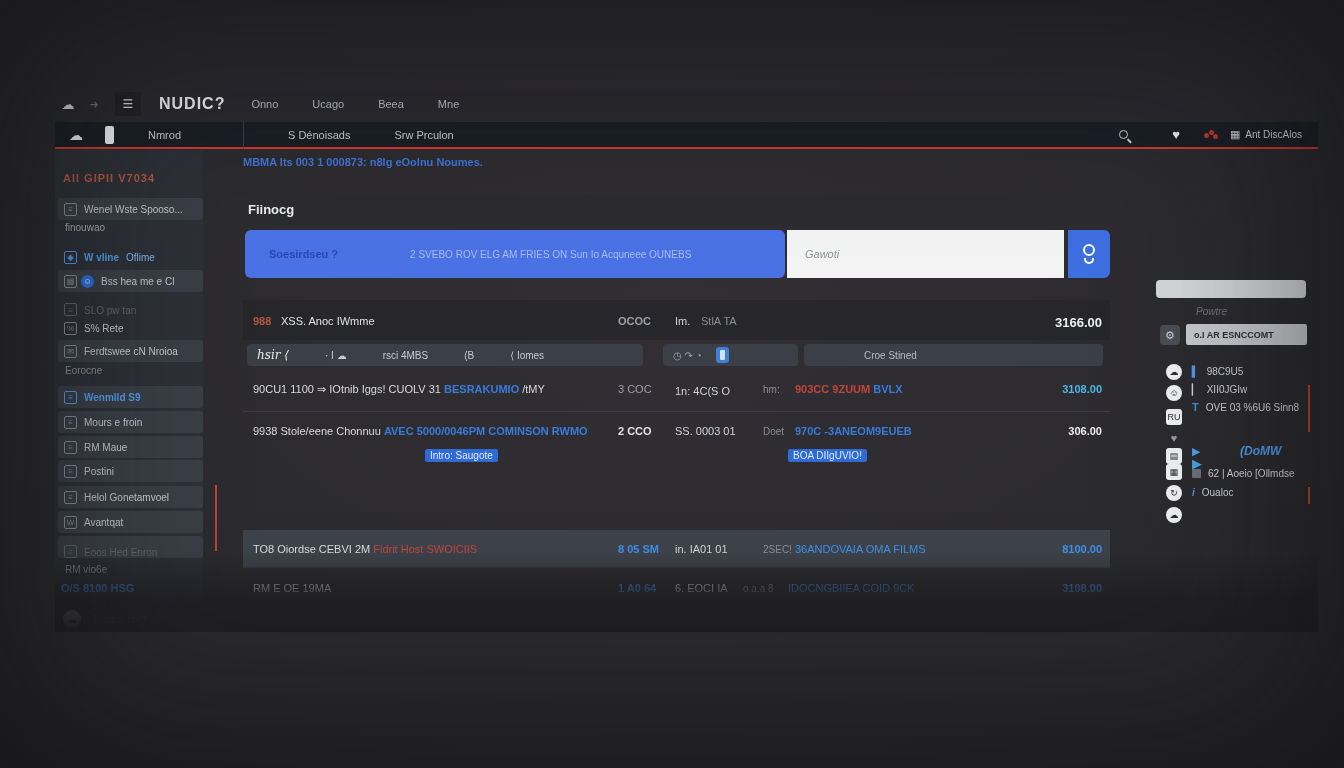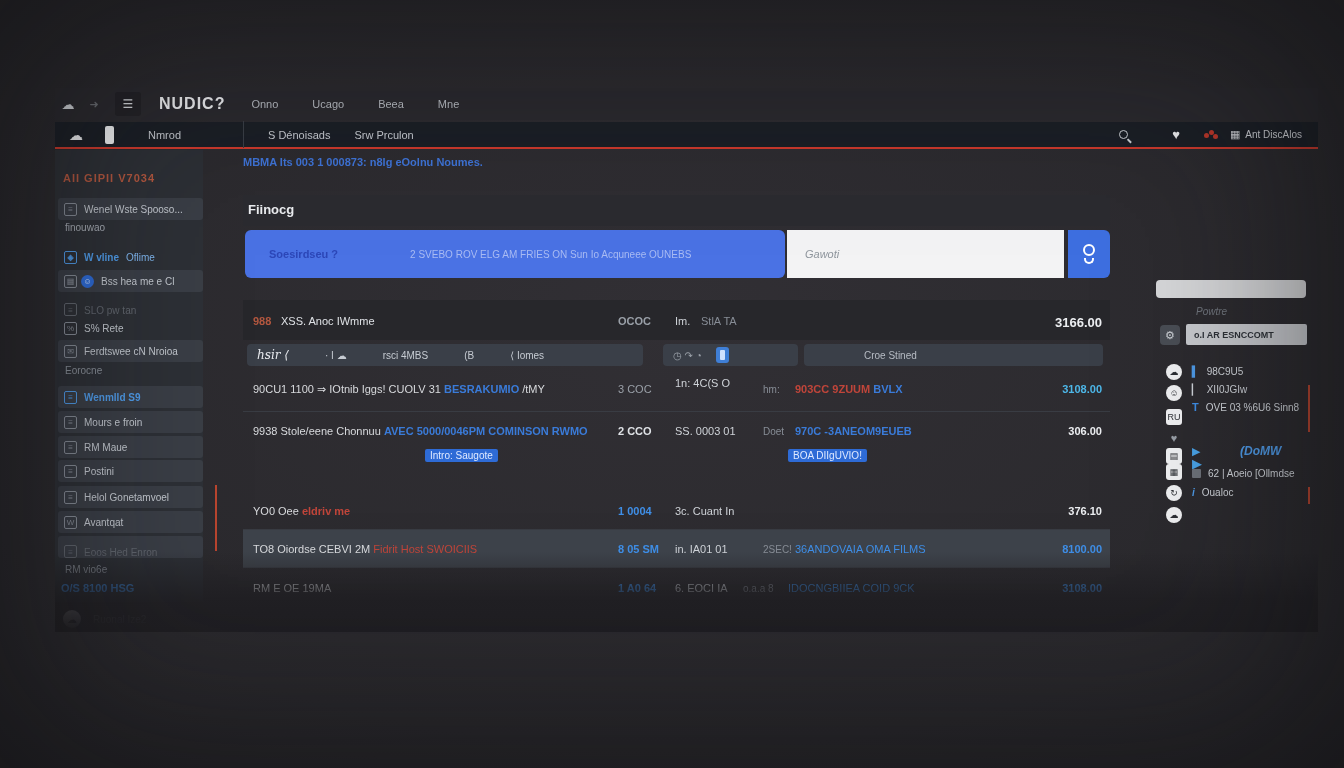--- a/index.html
+++ b/index.html
@@ -19,21 +19,21 @@
   .logo { margin-left:18px; font-weight:bold; font-size:16px; letter-spacing:1px; color:#f2f3f5; }
   .menu-items { display:flex; margin-left:26px; gap:34px; font-size:11px; color:#b9bdc4; }
 
   
   .navbar { left:55px; top:122px; width:1263px; height:27px; background:#1b1f26;
     border-bottom:2px solid #cf3a2d; display:flex; align-items:center; }
   .nav-cloud { margin-left:14px; color:#f2f3f5; font-size:14px; }
   .nav-bar-logo { width:9px; height:18px; background:#f2f3f5; border-radius:2px; margin-left:22px; }
   .nav-brand { margin-left:34px; font-size:11px; color:#c7cbd1; }
   .nav-divider { width:1px; height:27px; background:#3a3f47; margin-left:62px; }
-  .nav-link { font-size:11px; color:#c7cbd1; margin-left:24px;text-align:right; }
+  .nav-link { font-size:11px; color:#c7cbd1; margin-left:44px;text-align:right; }
   .nav-right { margin-left:auto; display:flex; align-items:center; gap:0; }
   .mag { position:relative; width:9px; height:9px; border:1.5px solid #cfd3d8; border-radius:50%; margin-right:44px; }
   .mag::after { content:""; position:absolute; width:5px; height:1.5px; background:#cfd3d8;
     transform:rotate(45deg); left:7px; top:9px; }
   .heart { color:#f2f3f5; font-size:13px; margin-right:24px; }
   .paw { position:relative; width:12px; height:10px; margin-right:14px; }
   .paw i { position:absolute; width:5px; height:5px; background:#c0392b; border-radius:50%; }
   .paw i:nth-child(1){left:0;top:3px;} .paw i:nth-child(2){left:5px;top:0;} .paw i:nth-child(3){left:9px;top:4px;}
   .apps { display:flex; align-items:center; gap:5px; font-size:10px; color:#d4d7dc; margin-right:16px; }
   .grid-ico { color:#d4d7dc; font-size:11px; }
@@ -302,21 +302,21 @@
   </div>
   <div class="pill pill-3">
     <span>Croe Stined</span>
   </div>
 
   <div class="trow" style="top:372px;height:40px">
     <span class="c-name" style="top:11px">
       <span>90CU1 1100 ⇒ IOtnib Iggs! CUOLV 31 </span><span class="t-blue">BESRAKUMIO</span><span> /tMY</span>
     </span>
     <span class="c-qty" style="top:11px">3 COC</span>
-    <span class="c-time" style="top:5px">1n: 4C(S O</span>
+    <span class="c-time" style="top:13px">1n: 4C(S O</span>
     <span class="c-label" style="top:12px">hm:</span>
     <span class="c-extra" style="top:11px">
       <span class="t-red">903CC 9ZUUM </span><span class="t-blue">BVLX</span>
     </span>
     <span class="c-price t-cyan" style="top:11px">3108.00</span>
   </div>
 
   <div class="trow" style="top:413px;height:40px;border-bottom:none">
     <span class="c-name" style="top:12px">
       <span>9938  Stole/eene  Chonnuu  </span><span class="t-blue">AVEC 5000/0046PM COMINSON RWMO</span>
@@ -326,28 +326,20 @@
     <span class="c-label" style="top:13px">Doet</span>
     <span class="c-extra" style="top:12px">
       <span class="t-blue">970C -3ANEOM9EUEB</span>
     </span>
     <span class="c-price t-white" style="top:12px">306.00</span>
     <span class="tag" style="left:182px;top:36px">Intro: Saugote</span>
     <span class="tag" style="left:545px;top:36px">BOA DIIgUVIO!</span>
   </div>
 
 
-  <div class="trow" style="top:492px;height:38px">
-    <span class="c-name" style="top:13px">
-      <span>YO0  Oee  </span><span class="t-red">eldriv me</span>
-    </span>
-    <span class="c-qty qty-blue" style="top:13px">1 0004</span>
-    <span class="c-time" style="top:13px">3c.  Cuant In</span>
-    <span class="c-price t-white" style="top:13px">376.10</span>
-  </div>
 
   <div class="trow hl" style="top:530px;height:38px">
     <span class="c-name" style="top:13px">
       <span>TO8  Oiordse  CEBVI 2M  </span><span class="t-red" style="font-weight:normal">Fidrit Host SWOICIIS</span>
     </span>
     <span class="c-qty qty-blue" style="top:13px">8 05 SM</span>
     <span class="c-time" style="top:13px">in.  IA01 01</span>
     <span class="c-label" style="top:14px">2SEC!</span>
     <span class="c-extra" style="top:13px">
       <span class="t-bluebold">36ANDOVAIA OMA FILMS</span>

